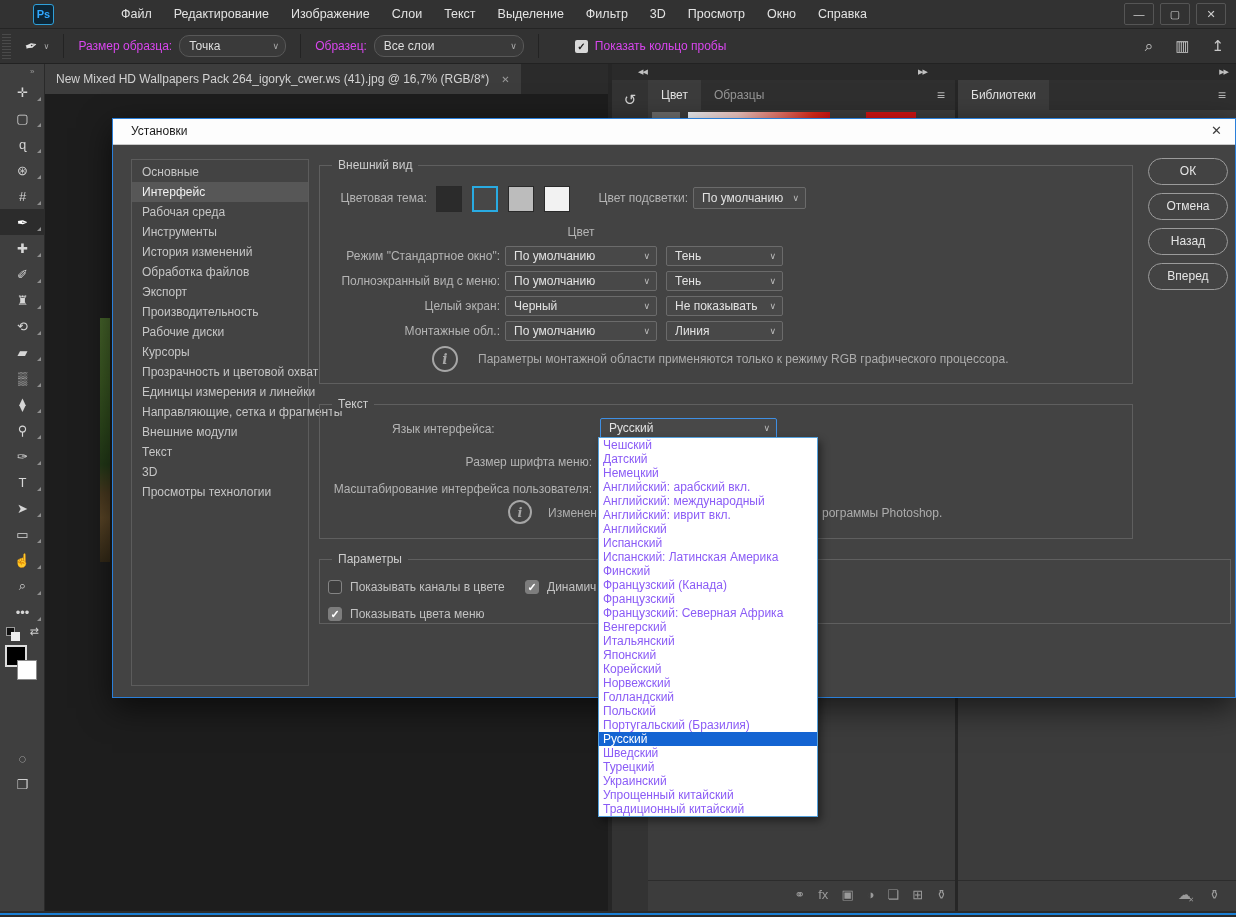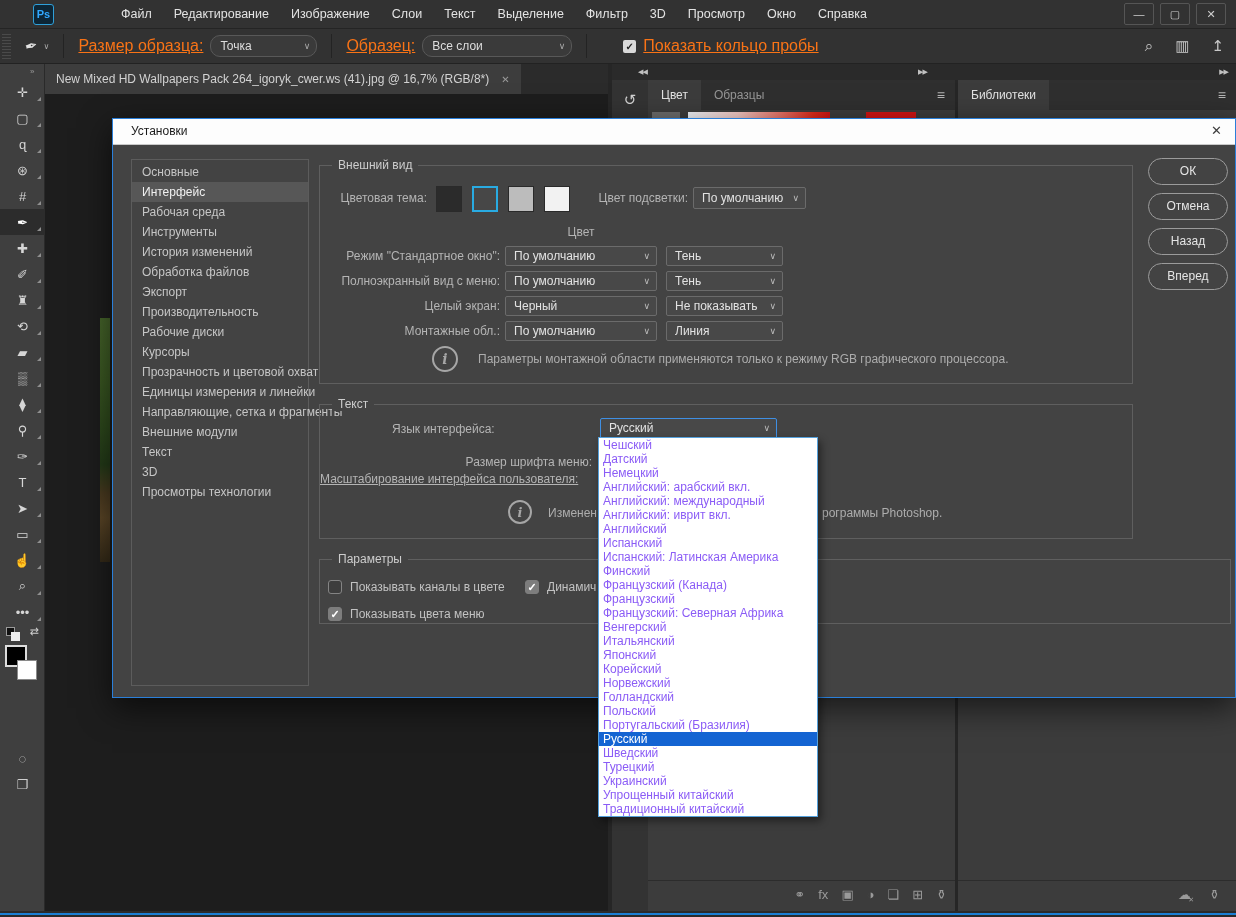--- a/index.html
+++ b/index.html
@@ -21,21 +21,21 @@
 
   
   #optionsbar { position:absolute; left:0; top:29px; width:1236px; height:35px; background:#323232;
                 border-bottom:1px solid #222; display:flex; align-items:center; }
   .grip { width:9px; height:26px; margin-left:2px;
           background:repeating-linear-gradient(0deg,#4a4a4a 0 1px,transparent 1px 3px); }
   .ob-tool { margin-left:14px; display:flex; align-items:center; gap:6px; color:#e0e0e0; }
   .ob-tool .tool-g { font-size:15px; transform:rotate(-15deg); display:inline-block; }
   .ob-chev { font-size:8px; color:#aaa; }
   .ob-sep { width:1px; height:24px; background:#232323; margin:0 14px; }
-  .ob-label { font-size:16px; color:#f97316; margin-right:7px;text-decoration:underline; }
+  .ob-label { font-size:12px; color:#d946ef; margin-right:7px; }
   .ob-select { position:relative; height:22px; background:#3a3a3a; border:1px solid #585858;
                border-radius:10px; color:#dedede; font-size:12px; line-height:20px; padding:0 20px 0 9px; }
   .ob-select .chev { position:absolute; right:6px; top:0; font-size:9px; color:#a9a9a9; line-height:20px; }
   .ob-check { display:flex; align-items:center; margin-left:22px; }
   .ob-cb { width:13px; height:13px; background:#d9d9d9; border-radius:2px; display:flex; align-items:center;
            justify-content:center; color:#1c1c1c; font-size:10px; font-weight:bold; line-height:13px; }
   .ob-right { position:absolute; right:12px; display:flex; gap:22px; color:#c9c9c9; font-size:15px; }
 
   
   #toolbar { position:absolute; left:0; top:64px; width:45px; height:853px; background:#3f3f3f;
@@ -157,21 +157,21 @@
   .ii-1 { left:112px; top:180px; width:26px; height:26px; font-size:14px; }
   .ii-2 { left:188px; top:95px; width:24px; height:24px; font-size:13px; }
   .note { position:absolute; font-size:12px; color:#adadad; white-space:nowrap; }
   .note-1 { left:158px; top:186px; }
   .note-l { left:228px; top:101px; } .note-r { left:502px; top:101px; }
 
   .lang-label { left:72px; top:17px; width:200px; text-align:left; }
   .lang-select { left:280px; top:13px; width:177px; height:21px; border-color:#3f8fe3; line-height:19px; }
   .lang-select .chev { line-height:19px; }
   .fontsize-label { left:72px; top:50px; width:200px; text-align:right; }
-  .uiscale-label { left:0px; top:67px; width:272px; text-align:left;text-decoration:underline; }
+  .uiscale-label { left:0px; top:77px; width:272px; text-align:right; }
 
   .cb-row { position:absolute; display:flex; align-items:center; gap:8px; }
   .cb { width:14px; height:14px; border-radius:3px; background:#3d3d3d; border:1px solid #848484;
         display:flex; align-items:center; justify-content:center; color:#fff; font-size:11px;
         font-weight:bold; line-height:12px; }
   .cb.checked { background:#7d7d7d; border-color:#7d7d7d; }
   .cb .cbmark { pointer-events:none; }
   .cb-label { font-size:12px; color:#c2c2c2; white-space:nowrap; }
   .cbr-1 { left:8px; top:20px; } .cbr-2 { left:205px; top:20px; } .cbr-3 { left:8px; top:47px; }
 

